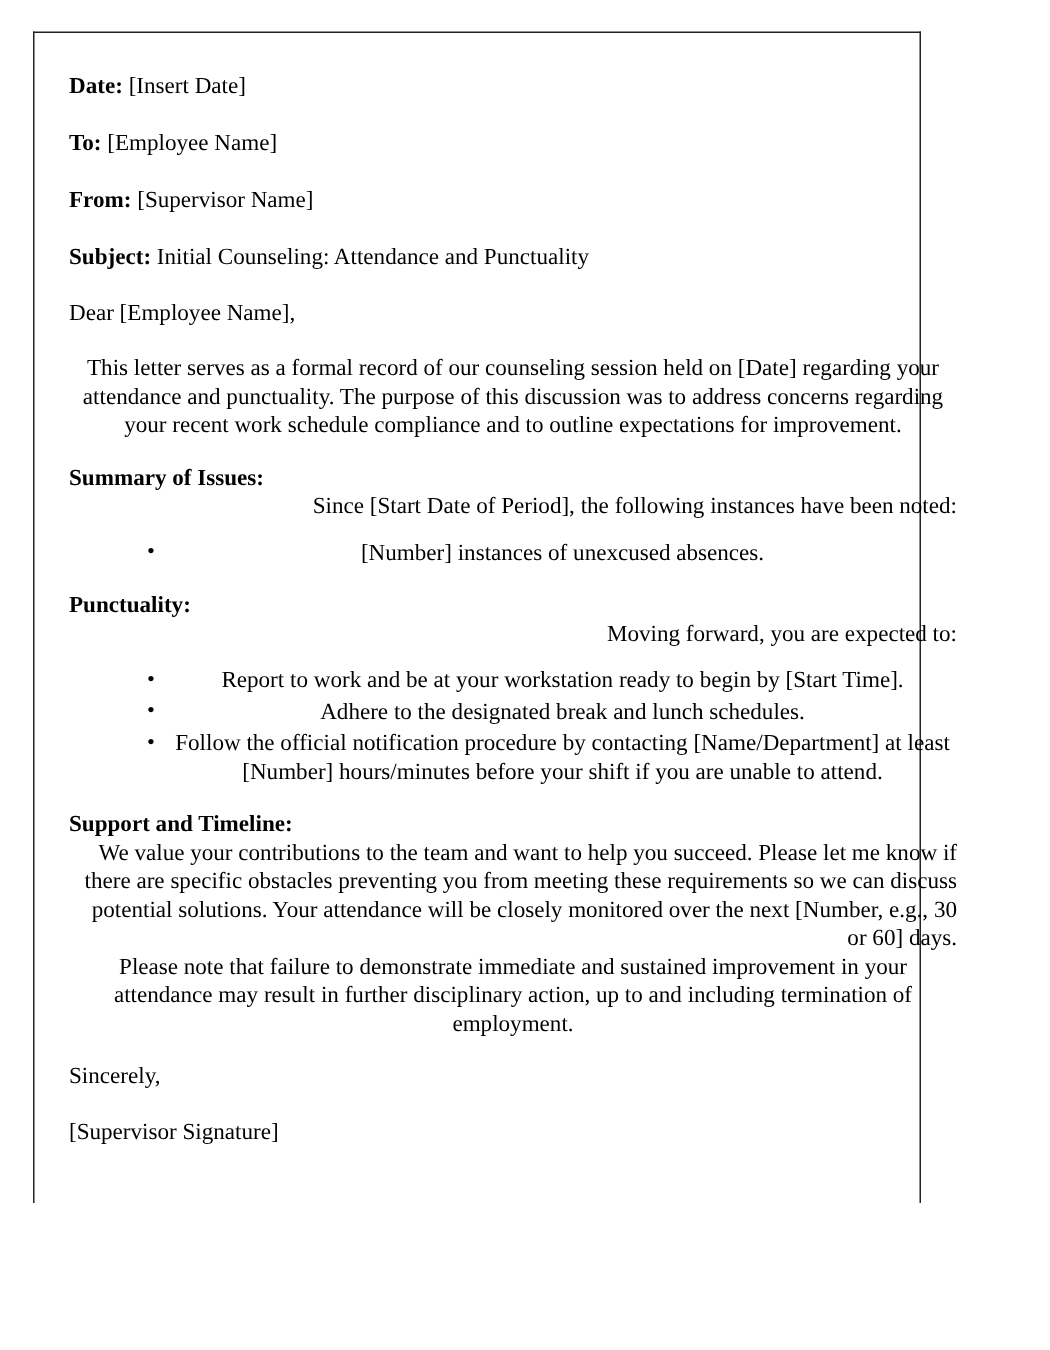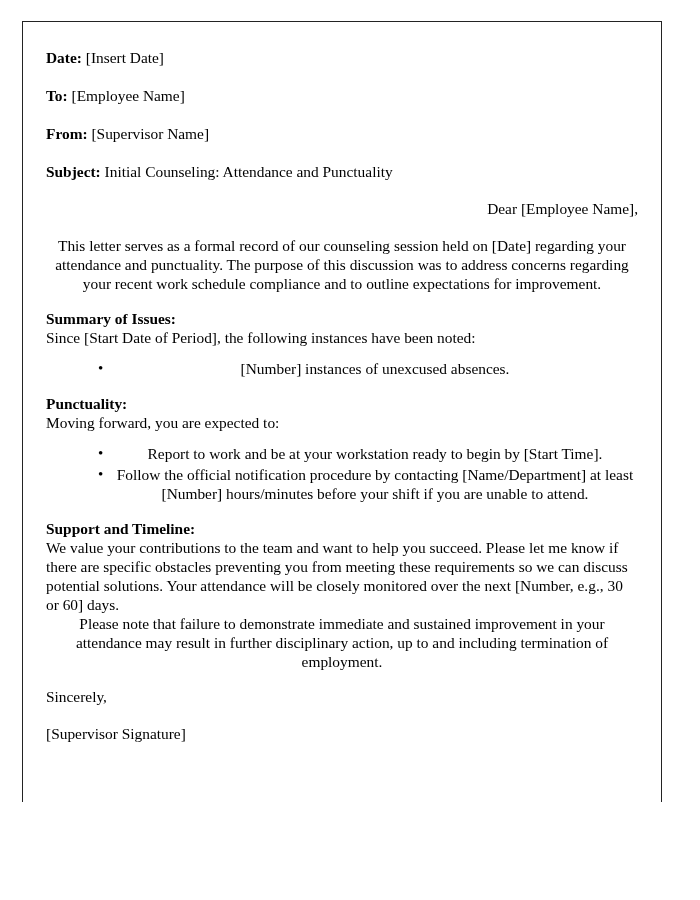--- a/index.html
+++ b/index.html
@@ -14,21 +14,21 @@
     color: #000000;
     overflow: hidden;
     position: relative;
   }
 
   
   .page-frame {
     position: absolute;
     left: 22px;
     top: 21px;
-    width: 640px;
+    width: 592px;
     height: 781px;
     border-top: 1.6px solid #232323;
     border-left: 1.6px solid #232323;
     border-right: 1.6px solid #232323;
     border-bottom: none;
     box-sizing: border-box;
     background: #ffffff;
   }
 
   .page-content {
@@ -50,34 +50,34 @@
   }
   .hdr-line:last-child {
     margin-bottom: 0;
   }
   .header-block {
     margin-bottom: 18px;
   }
 
   .salutation {
     margin: 0 0 18px 0;
-    text-align: right;
   }
 
   p.body-para {
     margin: 0 0 16px 0;
     text-align: center;
   }
 
   .section-heading {
     font-weight: bold;
     margin: 0;
   }
   .section-lead {
     margin: 0;
+    text-align: right;
   }
   .section-block {
     margin-bottom: 0;
   }
 
   ul.doc-list {
     margin: 12px 0 16px 0;
     padding: 0 0 0 52px;
     list-style: none;
   }
@@ -142,20 +142,21 @@
       <ul class="doc-list">
         <li>[Number] instances of unexcused absences.</li>
       </ul>
     </div>
 
     <div class="section-block">
       <div class="section-heading">Punctuality:</div>
       <div class="section-lead">Moving forward, you are expected to:</div>
       <ul class="doc-list">
         <li>Report to work and be at your workstation ready to begin by [Start Time].</li>
+        <li>Adhere to the designated break and lunch schedules.</li>
         <li>Follow the official notification procedure by contacting [Name/Department] at least [Number] hours/minutes before your shift if you are unable to attend.</li>
       </ul>
     </div>
 
     <div class="section-block">
       <div class="section-heading">Support and Timeline:</div>
       <div class="section-lead">We value your contributions to the team and want to help you succeed. Please let me know if there are specific obstacles preventing you from meeting these requirements so we can discuss potential solutions. Your attendance will be closely monitored over the next [Number, e.g., 30 or 60] days.</div>
     </div>
 
     <p class="body-para gap-before-section">Please note that failure to demonstrate immediate and sustained improvement in your attendance may result in further disciplinary action, up to and including termination of employment.</p>

